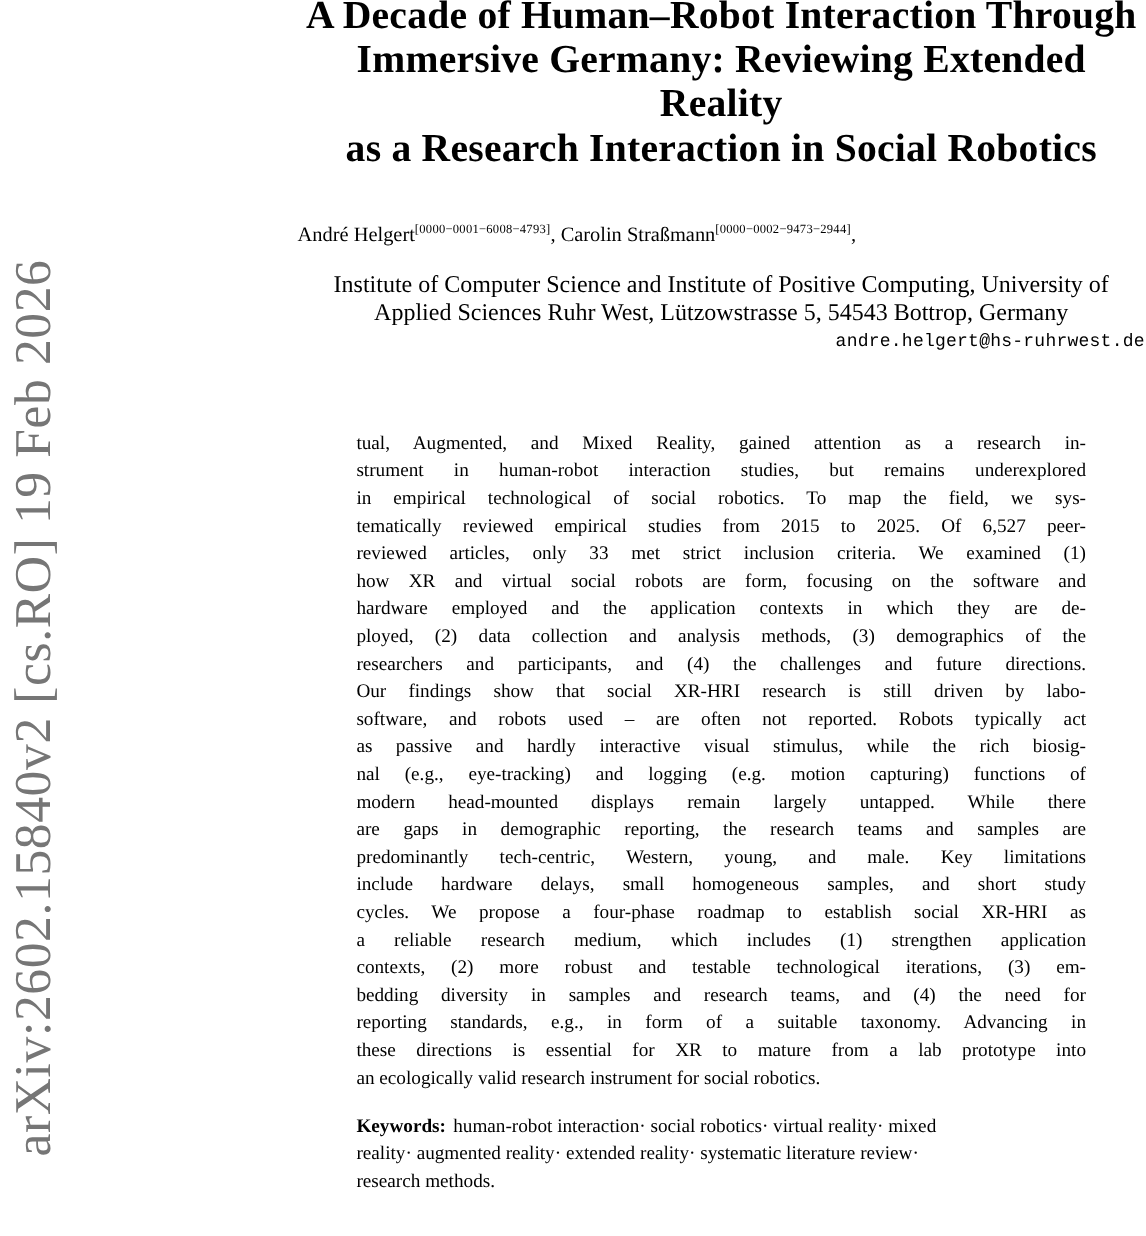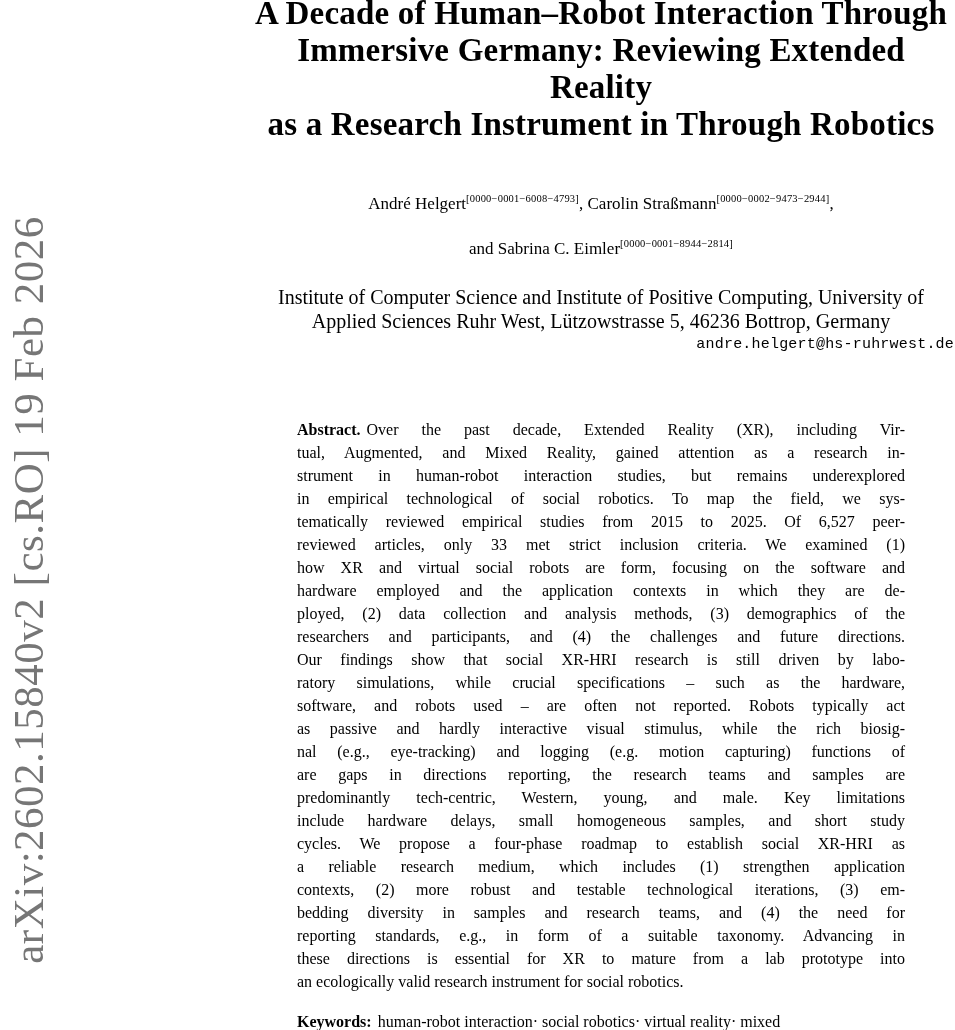--- a/index.html
+++ b/index.html
@@ -29,22 +29,21 @@
     margin: -5px 0 0 0;
     font-size: 33px;
     line-height: 37px;
     font-weight: bold;
     text-align: center;
     letter-spacing: 0.2px;
   }
   .authors {
     margin-top: 36px;
     font-size: 17px;
-    line-height: 40px;
-    text-align: center;
+    line-height: 26px;
   }
   .orcid {
     font-size: 10.5px;
     vertical-align: 7px;
     letter-spacing: 0.2px;
   }
   .affiliation {
     margin-top: 17px;
     font-size: 20px;
     line-height: 23.5px;
@@ -83,53 +82,51 @@
 </head>
 <body>
 
 <div class="watermark">arXiv:2602.15840v2 [cs.RO] 19 Feb 2026</div>
 
 <div class="content">
 
   <h1 class="title">
       <div class="title-line">A Decade of Human–Robot Interaction Through</div>
       <div class="title-line">Immersive Germany: Reviewing Extended Reality</div>
-      <div class="title-line">as a Research Instrument in Through Robotics</div>
+      <div class="title-line">as a Research Interaction in Social Robotics</div>
     </h1>
 
   <div class="authors">
     <div class="authors-line"><span>André Helgert</span><sup class="orcid">[0000−0001−6008−4793]</sup><span>, </span><span>Carolin Straßmann</span><sup class="orcid">[0000−0002−9473−2944]</sup><span>,</span></div>
-    <div class="authors-line"><span>and </span><span>Sabrina C. Eimler</span><sup class="orcid">[0000−0001−8944−2814]</sup></div>
   </div>
 
   <div class="affiliation">
       <div class="affil-line">Institute of Computer Science and Institute of Positive Computing, University of</div>
-      <div class="affil-line">Applied Sciences Ruhr West, Lützowstrasse 5, 46236 Bottrop, Germany</div>
+      <div class="affil-line">Applied Sciences Ruhr West, Lützowstrasse 5, 54543 Bottrop, Germany</div>
     </div>
 
   <div class="email">andre.helgert@hs-ruhrwest.de</div>
 
   <div class="abstract">
-    <div class="abs-line"><b class="abs-label">Abstract.</b><span>Over the past decade, Extended Reality (XR), including Vir-</span></div>
     <div class="abs-lines">
         <div class="abs-line">tual, Augmented, and Mixed Reality, gained attention as a research in-</div>
         <div class="abs-line">strument in human-robot interaction studies, but remains underexplored</div>
         <div class="abs-line">in empirical technological of social robotics. To map the field, we sys-</div>
         <div class="abs-line">tematically reviewed empirical studies from 2015 to 2025. Of 6,527 peer-</div>
         <div class="abs-line">reviewed articles, only 33 met strict inclusion criteria. We examined (1)</div>
         <div class="abs-line">how XR and virtual social robots are form, focusing on the software and</div>
         <div class="abs-line">hardware employed and the application contexts in which they are de-</div>
         <div class="abs-line">ployed, (2) data collection and analysis methods, (3) demographics of the</div>
         <div class="abs-line">researchers and participants, and (4) the challenges and future directions.</div>
         <div class="abs-line">Our findings show that social XR-HRI research is still driven by labo-</div>
-        <div class="abs-line">ratory simulations, while crucial specifications – such as the hardware,</div>
         <div class="abs-line">software, and robots used – are often not reported. Robots typically act</div>
         <div class="abs-line">as passive and hardly interactive visual stimulus, while the rich biosig-</div>
         <div class="abs-line">nal (e.g., eye-tracking) and logging (e.g. motion capturing) functions of</div>
-        <div class="abs-line">are gaps in directions reporting, the research teams and samples are</div>
+        <div class="abs-line">modern head-mounted displays remain largely untapped. While there</div>
+        <div class="abs-line">are gaps in demographic reporting, the research teams and samples are</div>
         <div class="abs-line">predominantly tech-centric, Western, young, and male. Key limitations</div>
         <div class="abs-line">include hardware delays, small homogeneous samples, and short study</div>
         <div class="abs-line">cycles. We propose a four-phase roadmap to establish social XR-HRI as</div>
         <div class="abs-line">a reliable research medium, which includes (1) strengthen application</div>
         <div class="abs-line">contexts, (2) more robust and testable technological iterations, (3) em-</div>
         <div class="abs-line">bedding diversity in samples and research teams, and (4) the need for</div>
         <div class="abs-line">reporting standards, e.g., in form of a suitable taxonomy. Advancing in</div>
         <div class="abs-line">these directions is essential for XR to mature from a lab prototype into</div>
         <div class="abs-line">an ecologically valid research instrument for social robotics.</div>
       </div>

